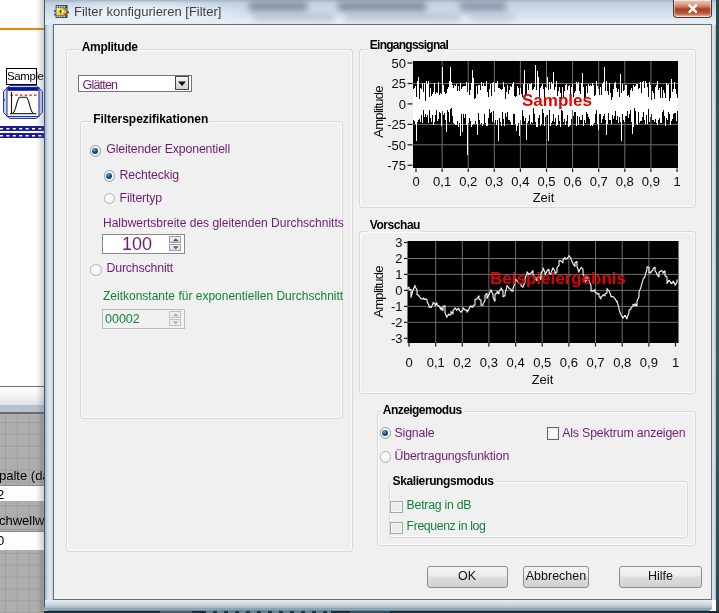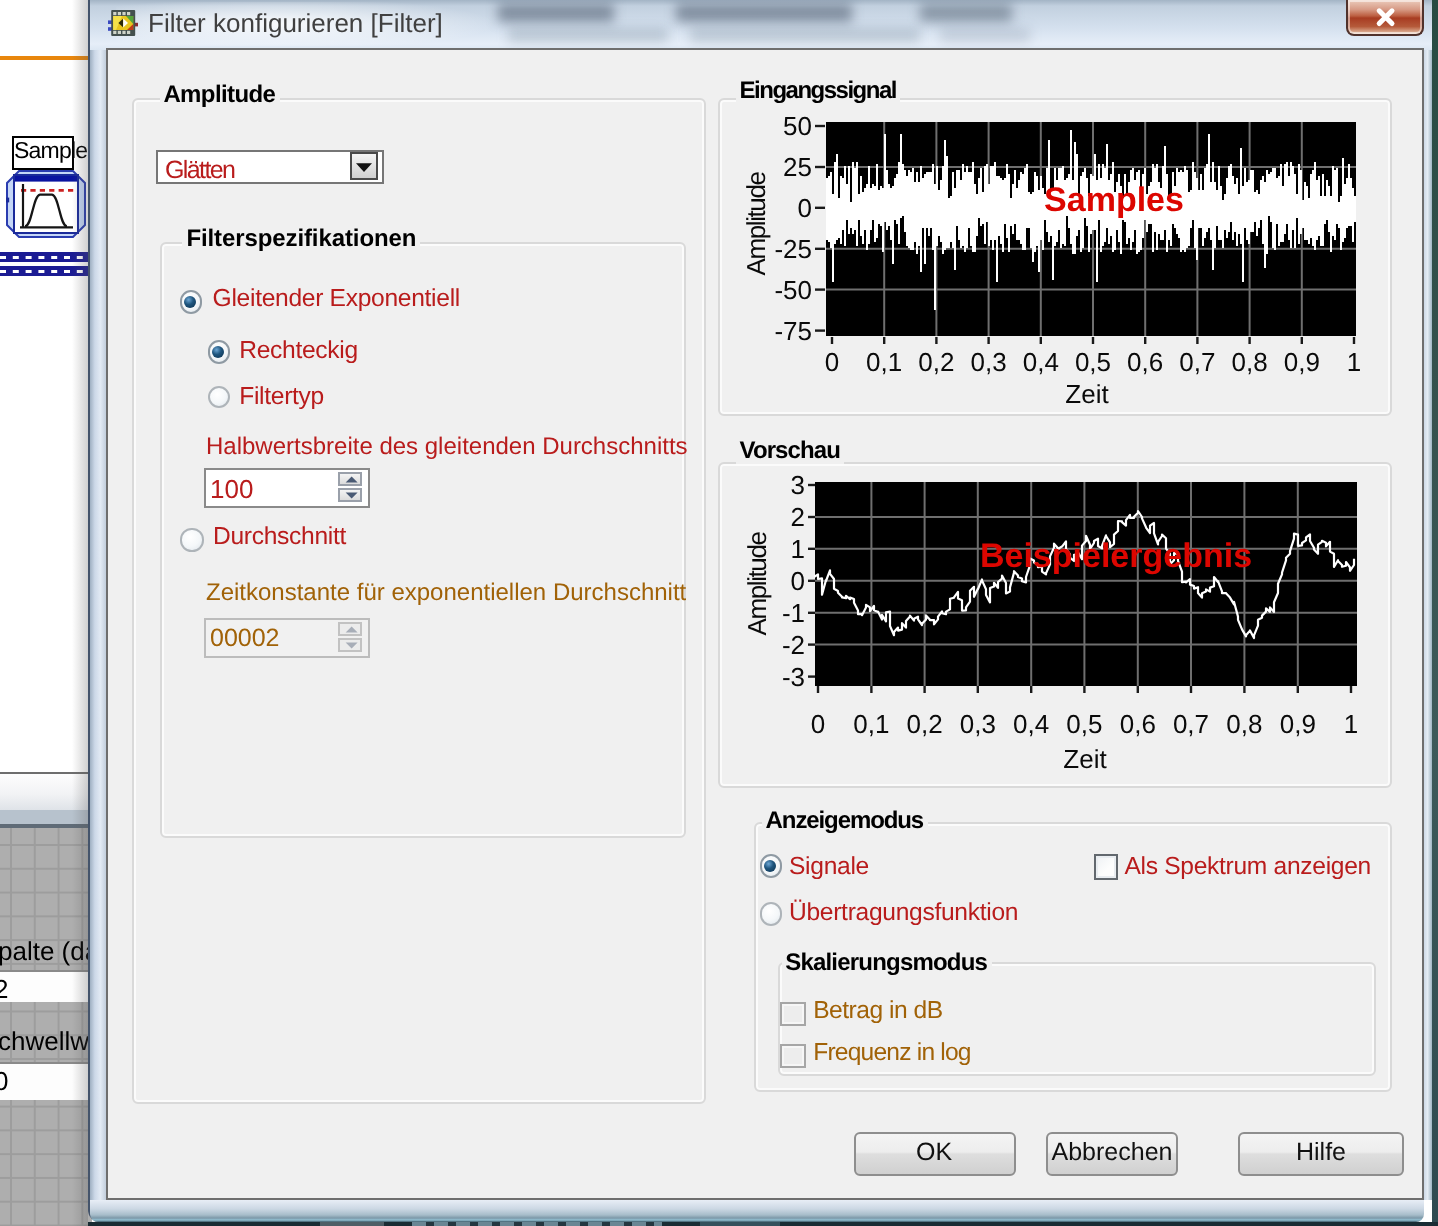--- a/index.html
+++ b/index.html
@@ -4,22 +4,22 @@
 html,body{width:719px;height:613px;overflow:hidden}
 body{font-family:"Liberation Sans",sans-serif;position:relative;background:#fff}
 .abs{position:absolute}
 .gb{position:absolute;border:1px solid #d9d9d9;border-radius:3px;box-shadow:inset 0 0 0 1px rgba(255,255,255,.7)}
 .gblab{position:absolute;font-weight:bold;font-size:12px;color:#000;background:#f0f0f0;padding:0 2px;line-height:13px;white-space:nowrap}
 .radio{position:absolute;width:11.5px;height:11.5px;border-radius:50%;border:1px solid #8f9aa3;background:radial-gradient(circle at 40% 35%,#fff 0%,#f4f7f9 55%,#dde4ea 100%)}
 .radio.un{border-color:#aeb4b9}
 .radio.sel::after{content:"";position:absolute;left:1.7px;top:1.7px;width:6px;height:6px;border-radius:50%;background:radial-gradient(circle at 38% 32%,#6ca6d4 0%,#1f567f 42%,#0a2e4a 100%)}
 .cb{position:absolute;width:12.5px;height:12.5px;border:1px solid #62686e;box-shadow:inset 0 0 0 1px #e9edf1;background:linear-gradient(135deg,#eef1f4 0%,#fdfdfd 60%)}
 .cb.dis{border-color:#a6a6a6;box-shadow:inset 0 0 0 1px #f6f6f6;background:#ededed}
-.lbl{position:absolute;font-size:12.3px;letter-spacing:-0.15px;color:#b91c1c;white-space:nowrap;line-height:13px}
-.dis-t{color:#a16207}
+.lbl{position:absolute;font-size:12.3px;letter-spacing:-0.15px;color:#701a75;white-space:nowrap;line-height:13px}
+.dis-t{color:#15803d}
 .btn{position:absolute;width:81px;height:21.5px;border:1px solid #8e8e8e;border-radius:3px;background:linear-gradient(180deg,#f4f4f4 0%,#ededed 45%,#dedede 50%,#d0d0d0 100%);font-size:12.5px;color:#111;text-align:center;line-height:19.5px}
 </style></head><body>
 
 <div class="abs" style="left:0;top:0;width:46px;height:613px;background:#fff"></div>
 <div class="abs" style="left:0;top:27.5px;width:44px;height:2.5px;background:#e8860d"></div>
 <div class="abs" style="left:6px;top:68px;width:31px;height:17px;background:#fff;border:1px solid #000;font-size:11.5px;letter-spacing:-0.4px;line-height:15px;text-align:center">Samples</div>
 <svg class="abs" style="left:3px;top:85px" width="40" height="34" viewBox="0 0 40 34">
  <polygon points="6.5,0.5 33.5,0.5 39.5,6.5 39.5,27.5 33.5,33.5 6.5,33.5 0.5,27.5 0.5,6.5" fill="#c5d7f7" stroke="#2a3cb0" stroke-width="1"></polygon>
  <rect x="4" y="2.5" width="32" height="29" fill="#fff" stroke="#1a2a9a"></rect>
  <rect x="4.5" y="3" width="31" height="2.8" fill="#0a14a0"></rect>
@@ -129,21 +129,21 @@
   </svg>
 
 <div class="radio sel" style="left:89.5px;top:145px"></div>
 <div class="lbl" style="left:106.3px;top:142.8px">Gleitender Exponentiell</div>
 <div class="radio sel" style="left:103.5px;top:170.3px"></div>
 <div class="lbl" style="left:119.6px;top:169.1px">Rechteckig</div>
 <div class="radio un" style="left:103.5px;top:192.8px"></div>
 <div class="lbl" style="left:119.6px;top:191.6px">Filtertyp</div>
 <div class="lbl" style="left:103px;top:216.6px;font-size:12px;letter-spacing:0">Halbwertsbreite des gleitenden Durchschnitts</div>
 <div class="abs" style="left:101.5px;top:233.5px;width:83px;height:20px;background:#fff;border:1px solid #8a8a8a"></div>
-<div class="lbl" style="left:105px;top:238px;font-size:13px;letter-spacing:0">100</div>
+<div class="lbl" style="left:122px;top:238px;font-size:18px;letter-spacing:0">100</div>
 <div class="abs" style="left:168.5px;top:236px;width:12.6px;height:7.3px;background:linear-gradient(180deg,#f4f4f4,#dcdcdc);border:1px solid #9aa0aa"></div>
 <div class="abs" style="left:168.5px;top:244px;width:12.6px;height:7.3px;background:linear-gradient(180deg,#f4f4f4,#dcdcdc);border:1px solid #9aa0aa"></div>
 <svg class="abs" style="left:168.5px;top:236px" width="14" height="16">
     <path d="M6.8 2.2 L9.8 5.2 L3.8 5.2 Z" fill="#4a5a74"></path>
     <path d="M6.8 13.3 L3.8 10.3 L9.8 10.3 Z" fill="#4a5a74"></path>
   </svg>
 <div class="radio un" style="left:90px;top:264px"></div>
 <div class="lbl" style="left:106.5px;top:262.3px">Durchschnitt</div>
 <div class="lbl dis-t" style="left:103px;top:290px;font-size:12px;letter-spacing:0">Zeitkonstante für exponentiellen Durchschnitt</div>
 <div class="abs" style="left:101.5px;top:308.5px;width:83px;height:20px;background:#f1f1f1;border:1px solid #bcbcbc"></div>

